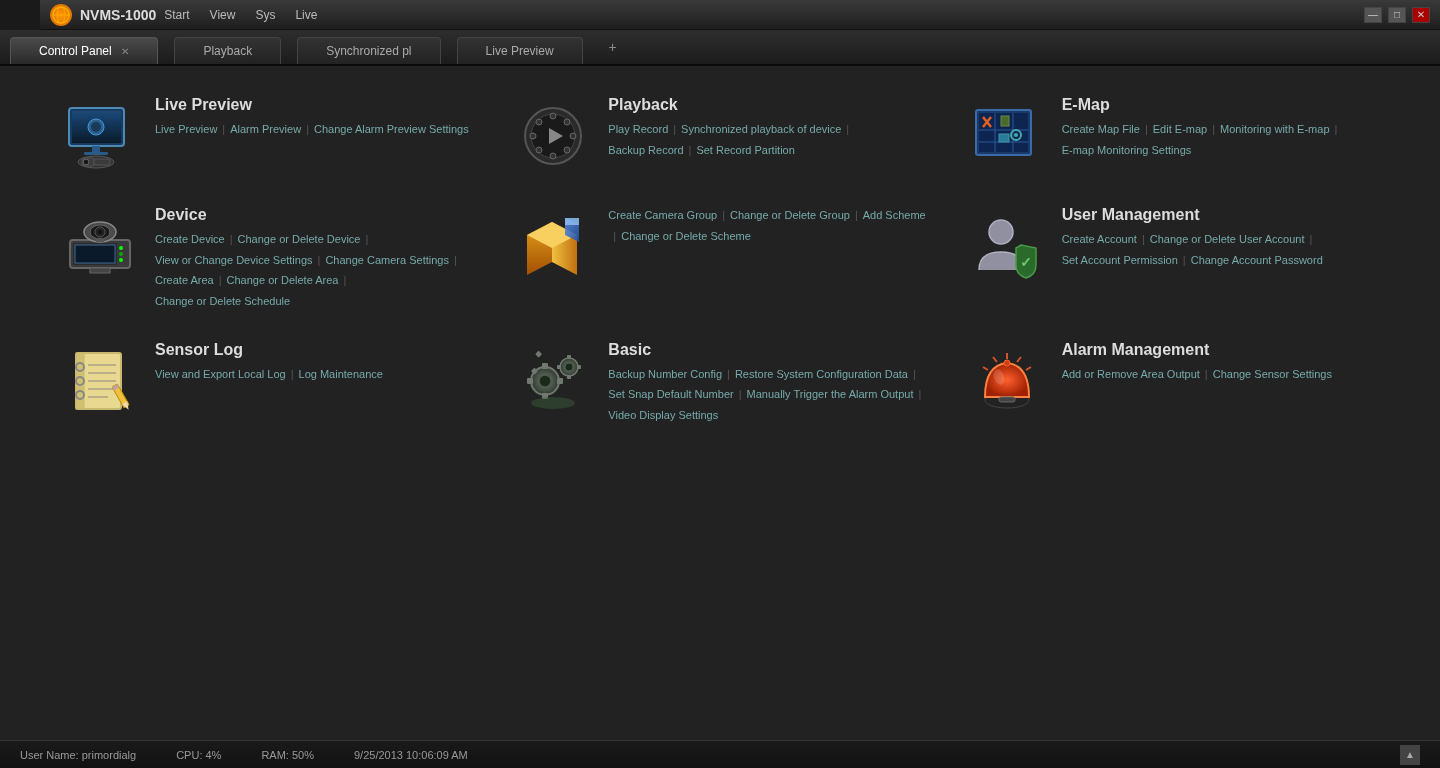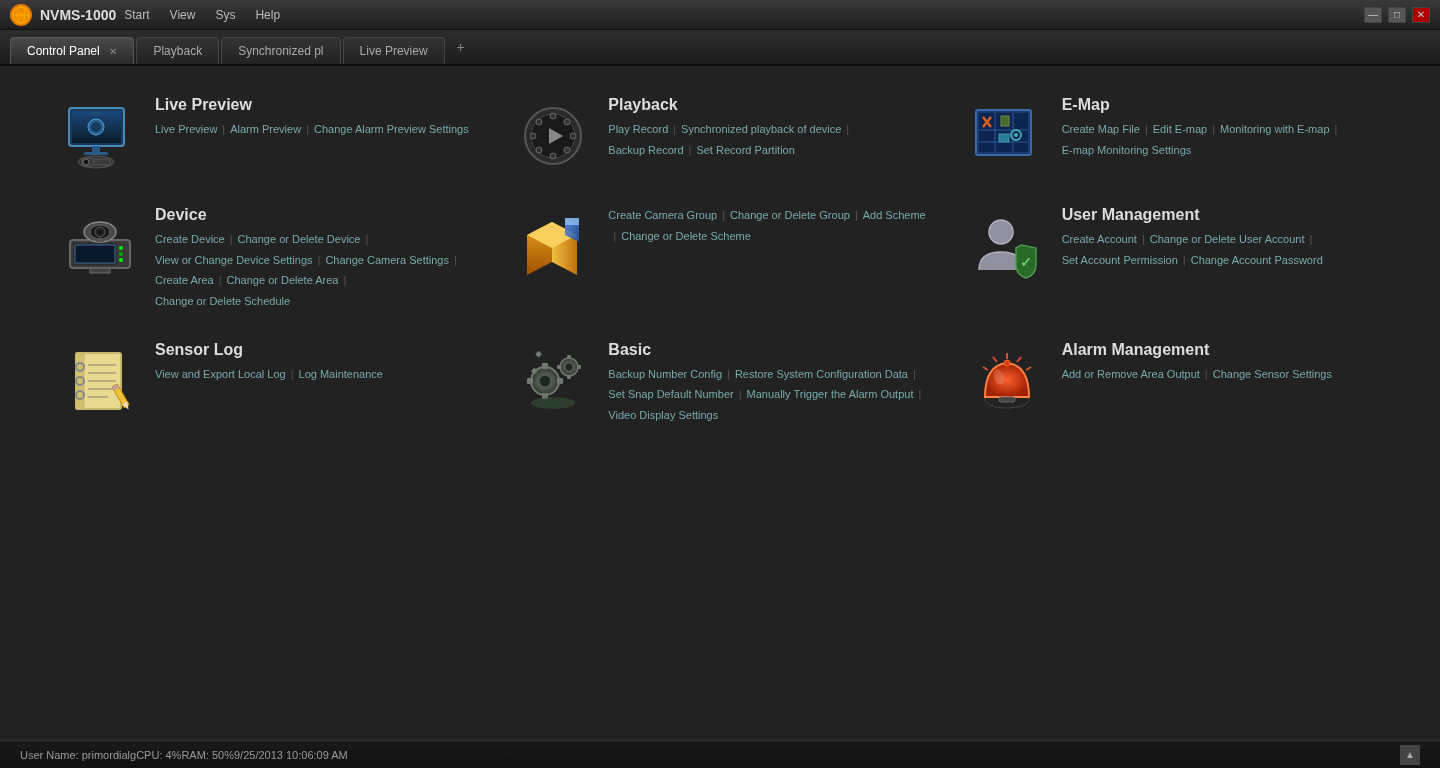--- a/index.html
+++ b/index.html
@@ -14,20 +14,21 @@
 
     
     .title-bar {
       height: 30px;
       background: linear-gradient(to bottom, #3a3a3a, #1e1e1e);
       display: flex;
       align-items: center;
       justify-content: space-between;
       padding: 0 10px;
       border-bottom: 1px solid #111;
+      margin-left: 40px;
     }
     .title-left {
       display: flex;
       align-items: center;
       gap: 8px;
     }
     .app-logo {
       width: 22px;
       height: 22px;
       background: radial-gradient(circle, #f90, #c60);
@@ -75,28 +76,28 @@
     
     .tab-bar {
       height: 36px;
       background: linear-gradient(to bottom, #2e2e2e, #1c1c1c);
       display: flex;
       align-items: flex-end;
       padding-left: 10px;
       border-bottom: 2px solid #0a0a0a;
     }
     .tab {
-      padding: 6px 16px;
+      padding: 6px 28px;
       font-size: 12px;
       color: #aaa;
       background: linear-gradient(to bottom, #333, #222);
       border: 1px solid #444;
       border-bottom: none;
       cursor: pointer;
-      margin-right: 2px;
+      margin-right: 16px;
       border-radius: 4px 4px 0 0;
       position: relative;
     }
     .tab.active {
       color: white;
       background: linear-gradient(to bottom, #4a4a4a, #2a2a2a);
       border-color: #555;
     }
     .tab .close-tab {
       margin-left: 6px;
@@ -186,20 +187,21 @@
       display: flex;
       align-items: center;
       justify-content: space-between;
       padding: 0 20px;
       border-top: 1px solid #333;
       font-size: 11px;
       color: #999;
     }
     .status-section {
       display: flex;
+      gap: 40px;
     }
     .status-arrow {
       width: 20px;
       height: 20px;
       background: #444;
       display: flex;
       align-items: center;
       justify-content: center;
       color: #aaa;
       font-size: 10px;
@@ -221,21 +223,21 @@
         <circle cx="9" cy="9" r="8" fill="none" stroke="#fa0" stroke-width="1.5"></circle>
         <ellipse cx="9" cy="9" rx="4" ry="8" fill="none" stroke="#fa0" stroke-width="1"></ellipse>
         <line x1="1" y1="9" x2="17" y2="9" stroke="#fa0" stroke-width="1"></line>
       </svg>
     </div>
     <span class="app-title">NVMS-1000</span>
     <div class="title-menu">
       <span>Start</span>
       <span>View</span>
       <span>Sys</span>
-      <span>Help</span>
+      <span>Live</span>
     </div>
   </div>
   <div class="window-controls">
     <div class="win-btn">—</div>
     <div class="win-btn">□</div>
     <div class="win-btn close">✕</div>
   </div>
 </div>
 
 <div class="tab-bar">

